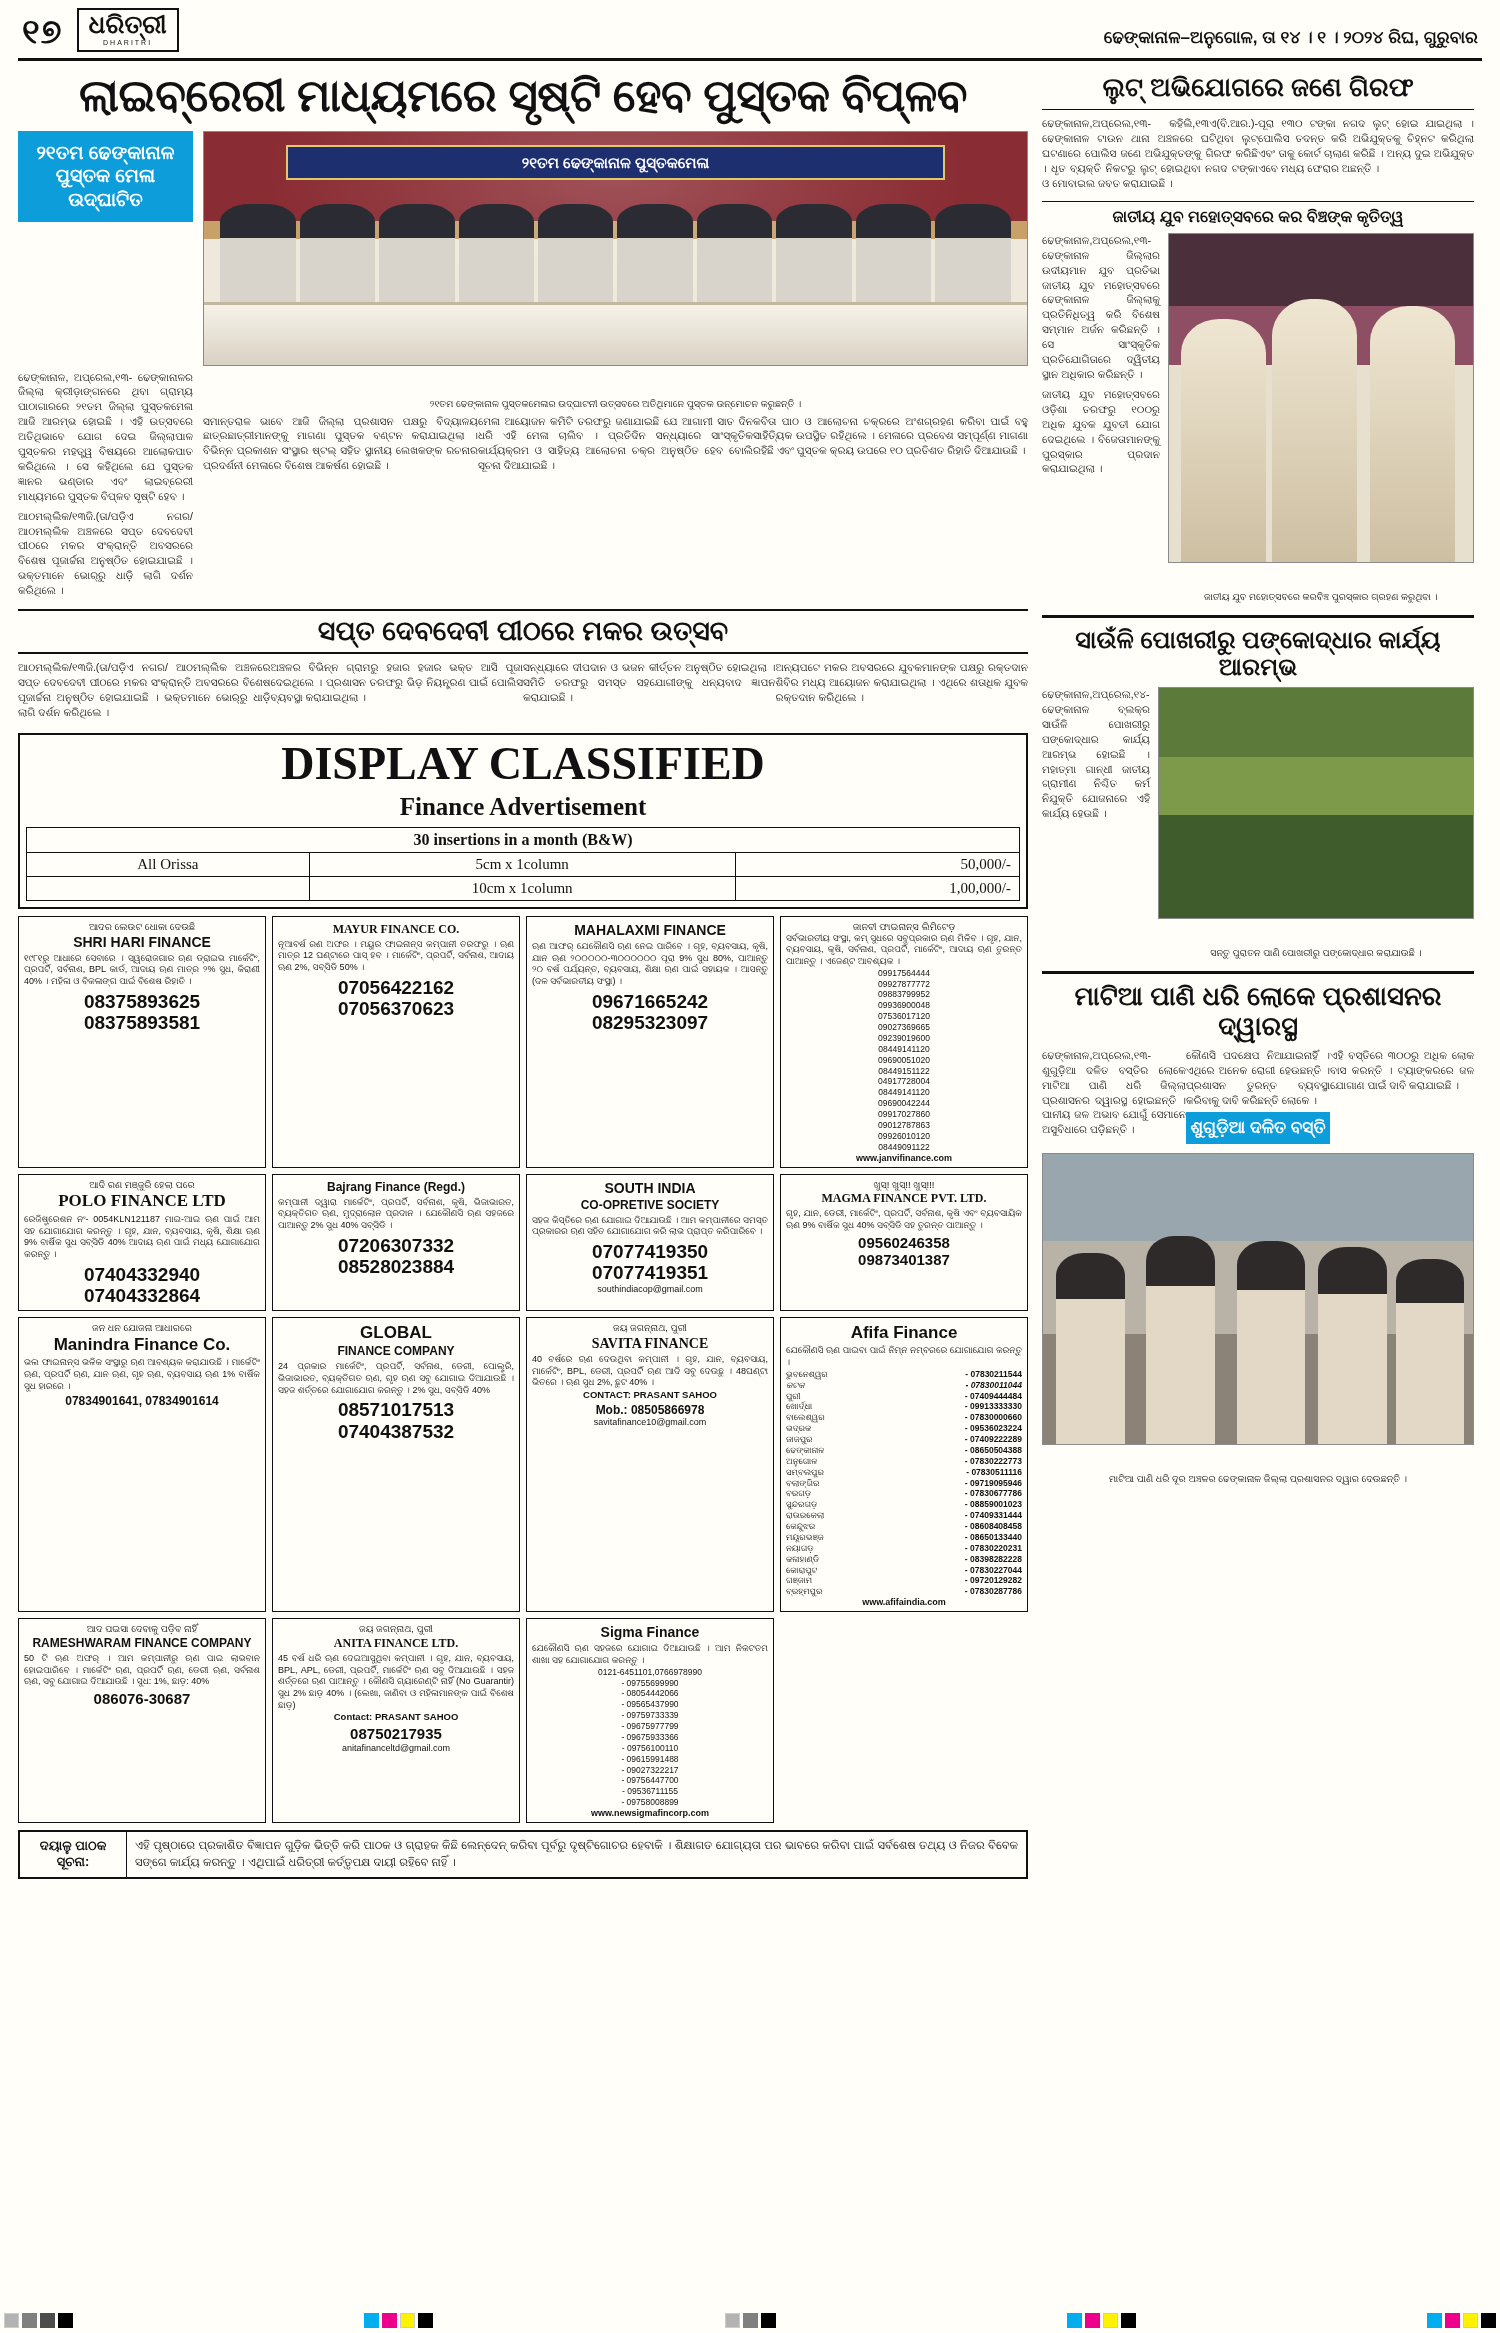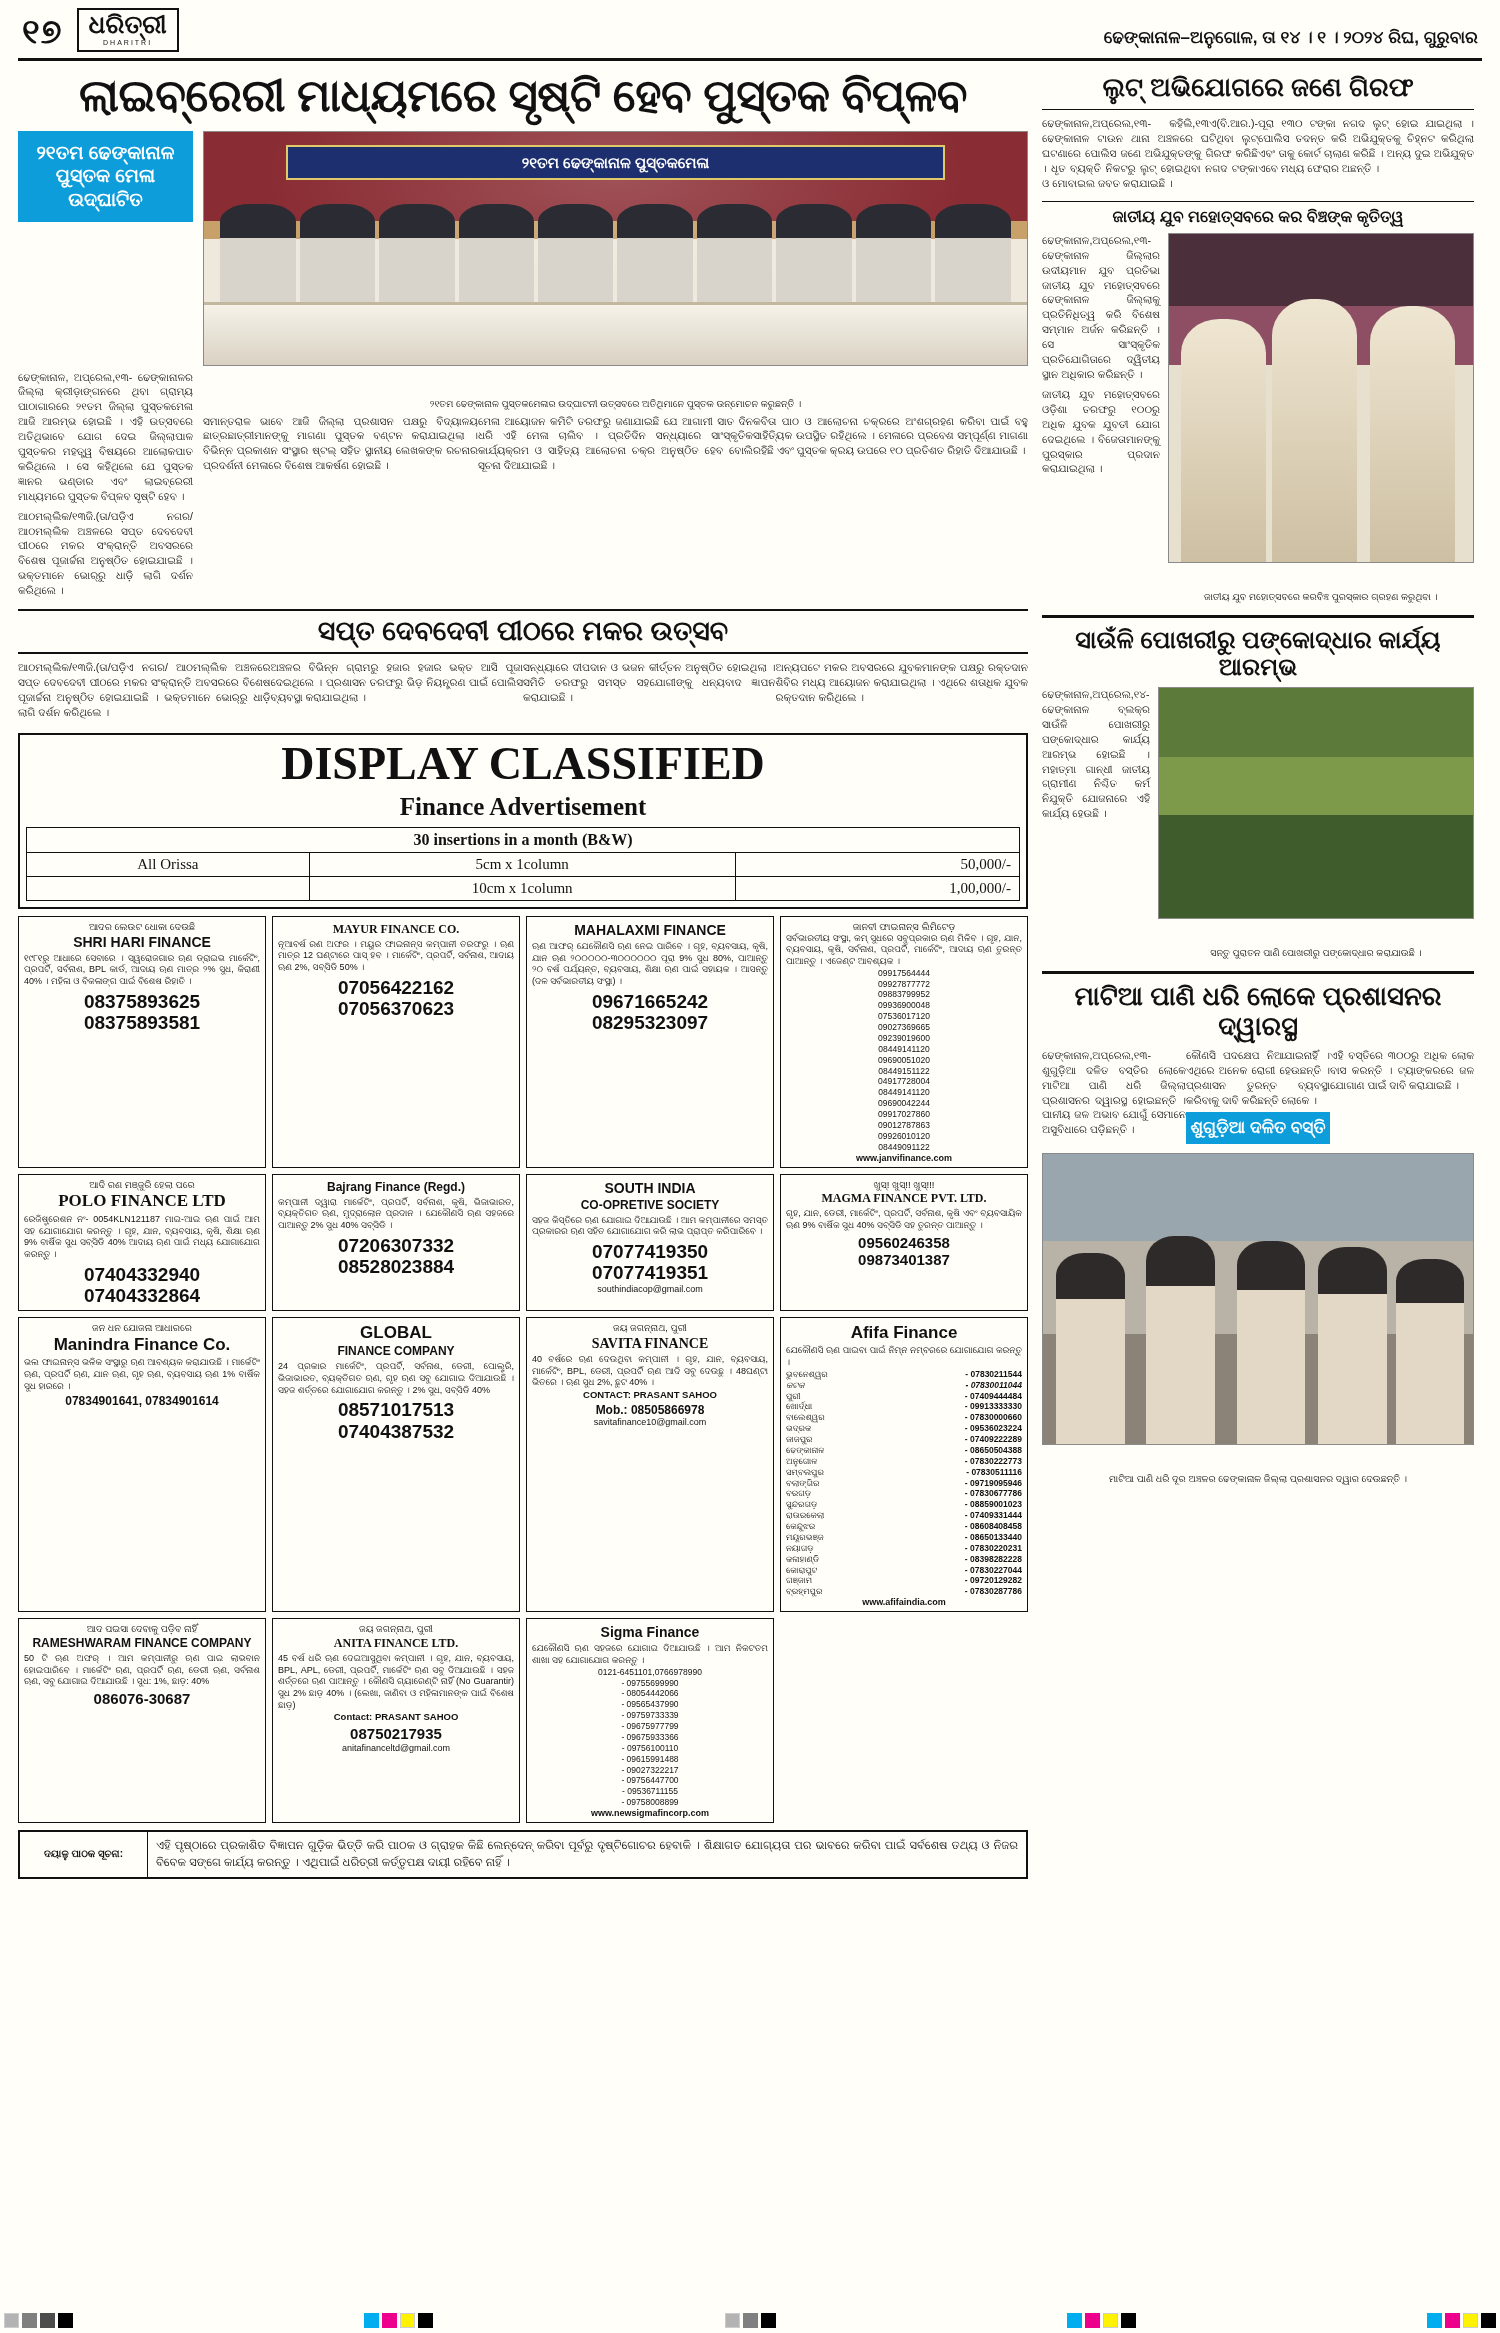--- a/index.html
+++ b/index.html
@@ -122,21 +122,21 @@
   .ad .body { font-size:9px; line-height:1.3; text-align:justify; }
   .ad .phone { font-weight:bold; text-align:center; line-height:1.12; margin-top:3px; }
   .ad .phone.big { font-size:19px; }
   .ad .phone.mid { font-size:15px; }
   .ad .phone.small { font-size:12px; }
   .ad .mail { font-size:9px; text-align:center; word-break:break-all; }
   .ad .numlist { font-size:8.5px; line-height:1.28; text-align:center; }
 
   
   .note { border:2px solid #111; margin-top:7px; display:flex; align-items:stretch; }
-  .note .lbl { width:128px; border-right:1px solid #111; font-weight:bold; font-size:10px; display:flex; align-items:center; justify-content:center; text-align:center; padding:4px; line-height:1.25; }
+  .note .lbl { width:107px; border-right:1px solid #111; font-weight:bold; font-size:13px; display:flex; align-items:center; justify-content:center; text-align:center; padding:4px; line-height:1.25; }
   .note .txt { flex:1; padding:5px 8px; font-size:11.5px; line-height:1.5; text-align:justify; }
   .badge {
     background:#0d9ddb; color:#fff; font-weight:bold; text-align:center;
     font-size:17px; padding:6px 4px; margin:5px 0;
   }
 
   
   .colorbars { position:absolute; bottom:0; left:0; right:0; height:26px; display:flex; align-items:center; gap:0; }
   .cbgroup { display:flex; align-items:center; gap:3px; padding:0 4px; }
   .sw { width:15px; height:15px; }

